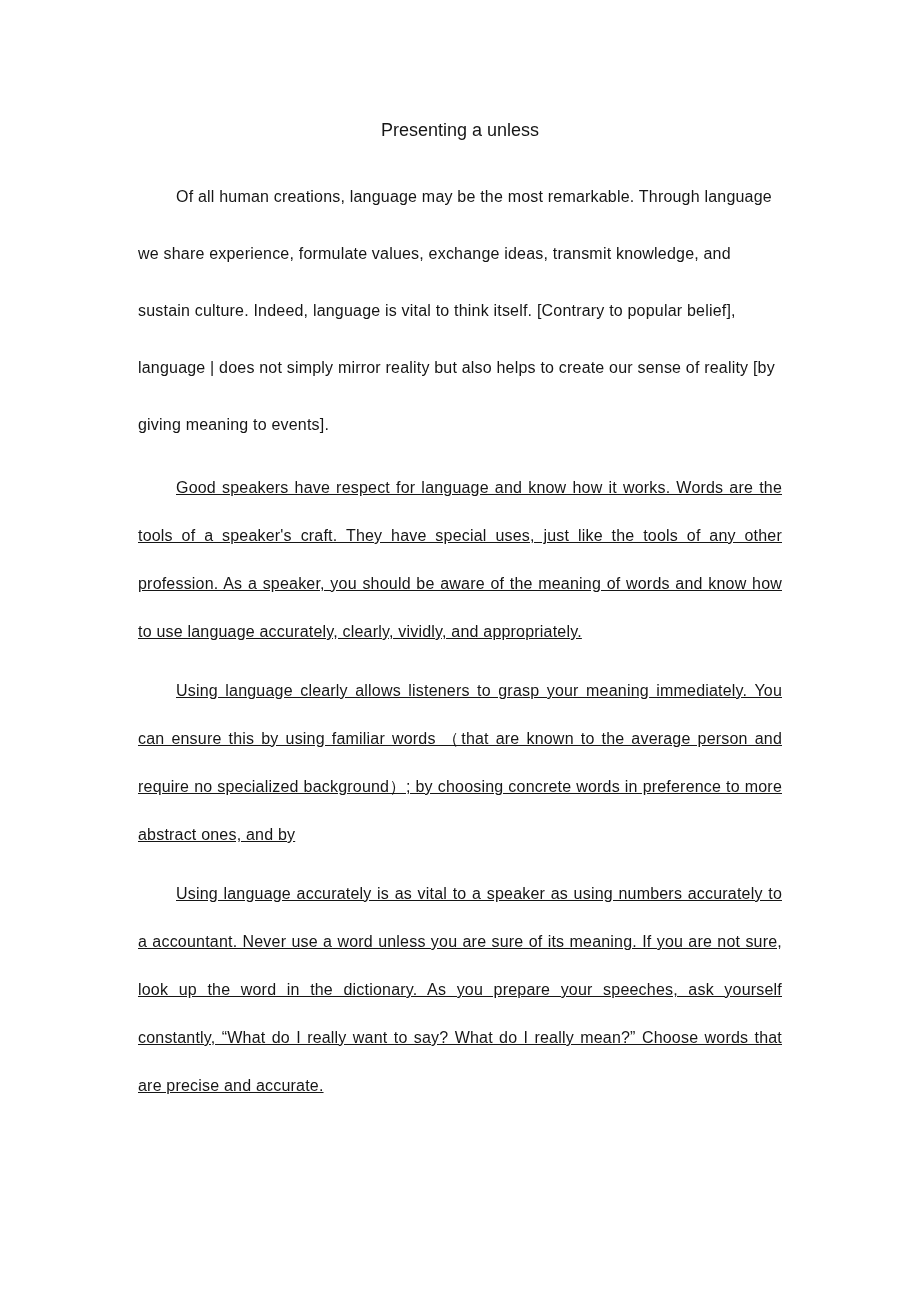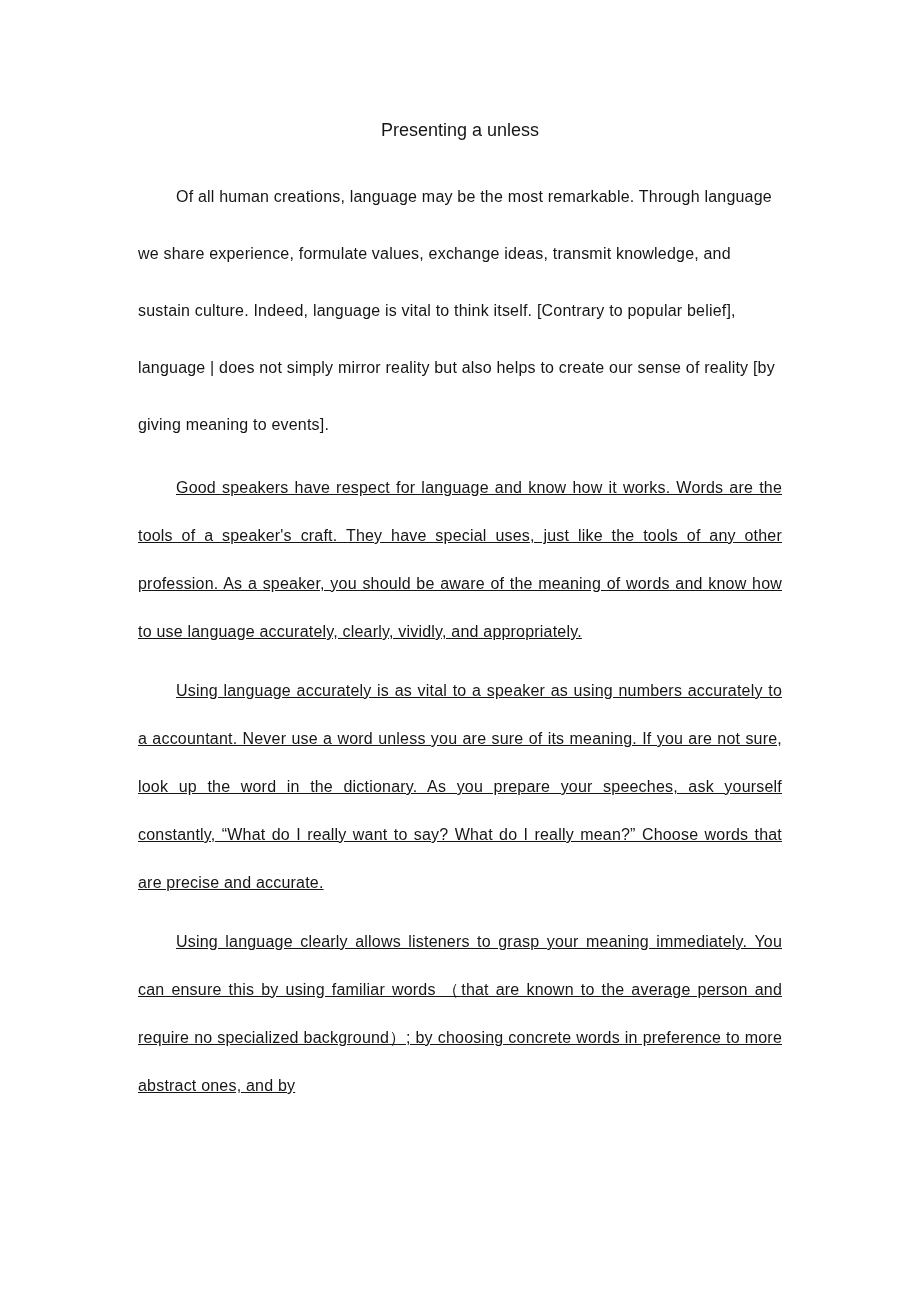--- a/index.html
+++ b/index.html
@@ -67,17 +67,17 @@
 
 <div class="page">
 
 
   <h1 class="title">Presenting a unless</h1>
 
   <p class="para para-first">Of all human creations, language may be the most remarkable. Through language we share experience, formulate values, exchange ideas, transmit knowledge, and sustain culture. Indeed, language is vital to think itself. [Contrary to popular belief], language | does not simply mirror reality but also helps to create our sense of reality [by giving meaning to events].</p>
 
   <p class="para para-justify">Good speakers have respect for language and know how it works. Words are the tools of a speaker's craft. They have special uses, just like the tools of any other profession. As a speaker, you should be aware of the meaning of words and know how to use language accurately, clearly, vividly, and appropriately.</p>
 
+  <p class="para para-justify">Using language clearly allows listeners to grasp your meaning immediately. You can ensure this by using familiar words （that are known to the average person and require no specialized background）; by choosing concrete words in preference to more abstract ones, and by</p>
+
   <p class="para para-justify">Using language accurately is as vital to a speaker as using numbers accurately to a accountant. Never use a word unless you are sure of its meaning. If you are not sure, look up the word in the dictionary. As you prepare your speeches, ask yourself constantly, “What do I really want to say? What do I really mean?” Choose words that are precise and accurate.</p>
-
-  <p class="para para-justify">Using language clearly allows listeners to grasp your meaning immediately. You can ensure this by using familiar words （that are known to the average person and require no specialized background）; by choosing concrete words in preference to more abstract ones, and by</p>
 
 </div>
 
 </body></html>

